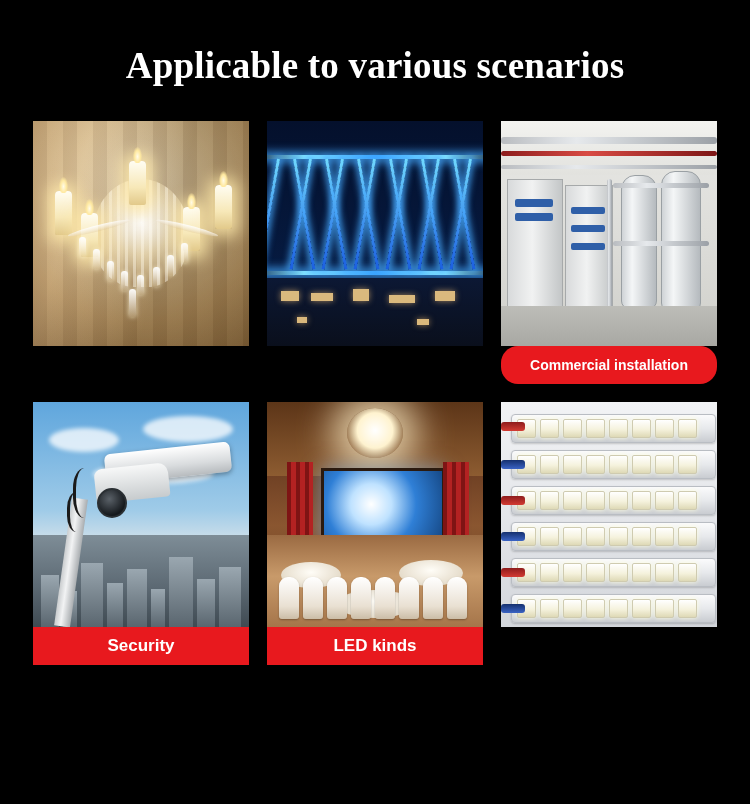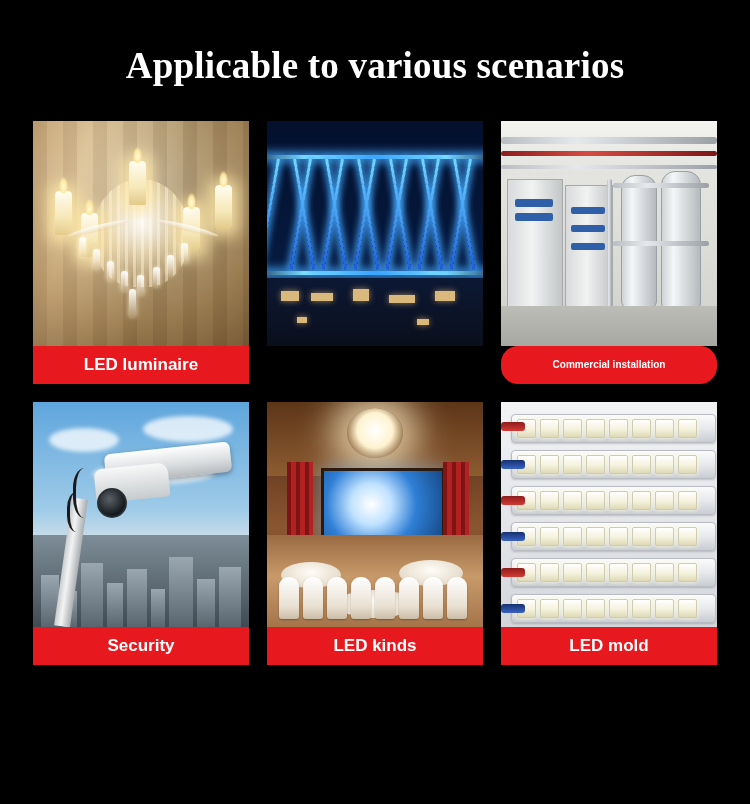--- a/index.html
+++ b/index.html
@@ -61,21 +61,21 @@
     background: #e8191e;
     color: #ffffff;
     text-align: center;
     font-size: 17px;
     font-weight: bold;
     height: 38px;
     line-height: 38px;
     overflow: hidden;
     white-space: nowrap;
   }
-  .caption.small { font-size: 10px; border-radius: 17px; }
+  .caption.small { font-size: 14px; border-radius: 17px; }
 
   
   .sc-chandelier {
     background:
       radial-gradient(circle at 50% 30%, #f3e2c0 0%, #d9bd8d 38%, #b9945f 70%, #8d6a3c 100%);
   }
   .sc-chandelier .wall {
     position: absolute; inset: 0;
     background:
       linear-gradient(105deg, rgba(255,255,255,0.12) 0 22%, rgba(0,0,0,0.18) 60% 100%),
@@ -329,21 +329,20 @@
         <div class="crystal" style="left:60px; top:128px;"></div>
         <div class="crystal" style="left:74px; top:140px;"></div>
         <div class="crystal" style="left:88px; top:150px;"></div>
         <div class="crystal" style="left:104px; top:154px;"></div>
         <div class="crystal" style="left:120px; top:146px;"></div>
         <div class="crystal" style="left:134px; top:134px;"></div>
         <div class="crystal" style="left:148px; top:122px;"></div>
         <div class="crystal" style="left:46px; top:116px;"></div>
         <div class="crystal" style="left:96px; top:168px; height:28px;"></div>
       </div>
-      <div class="caption">LED luminaire</div>
     </div>
 
     <div class="card">
       <div class="thumb sc-outdoor">
         <div class="facade"></div>
         <div class="band" style="top:34px;"></div>
         <div class="band" style="top:150px;"></div>
         <div class="zig" style="left:10px; top:38px; height:112px; transform:rotate(10deg);"></div>
         <div class="zig" style="left:26px; top:38px; height:112px; transform:rotate(-10deg);"></div>
         <div class="zig" style="left:42px; top:38px; height:112px; transform:rotate(10deg);"></div>
@@ -501,17 +500,16 @@
             <span class="chip"></span>
             <span class="chip"></span>
         </div>
         <div class="wire" style="top:20px;"></div>
         <div class="wire blue" style="top:58px;"></div>
         <div class="wire" style="top:94px;"></div>
         <div class="wire blue" style="top:130px;"></div>
         <div class="wire" style="top:166px;"></div>
         <div class="wire blue" style="top:202px;"></div>
       </div>
-      <div class="caption">LED mold</div>
     </div>
 
   </div>
 </div>
 
 </body></html>

